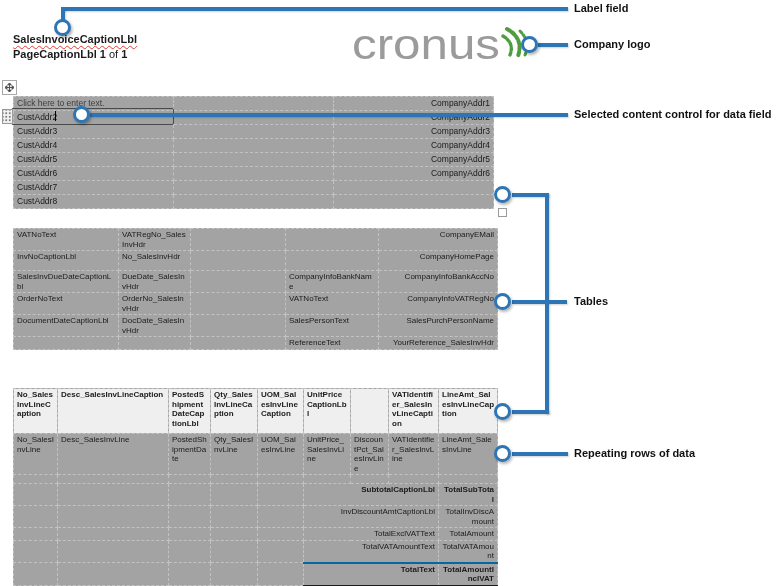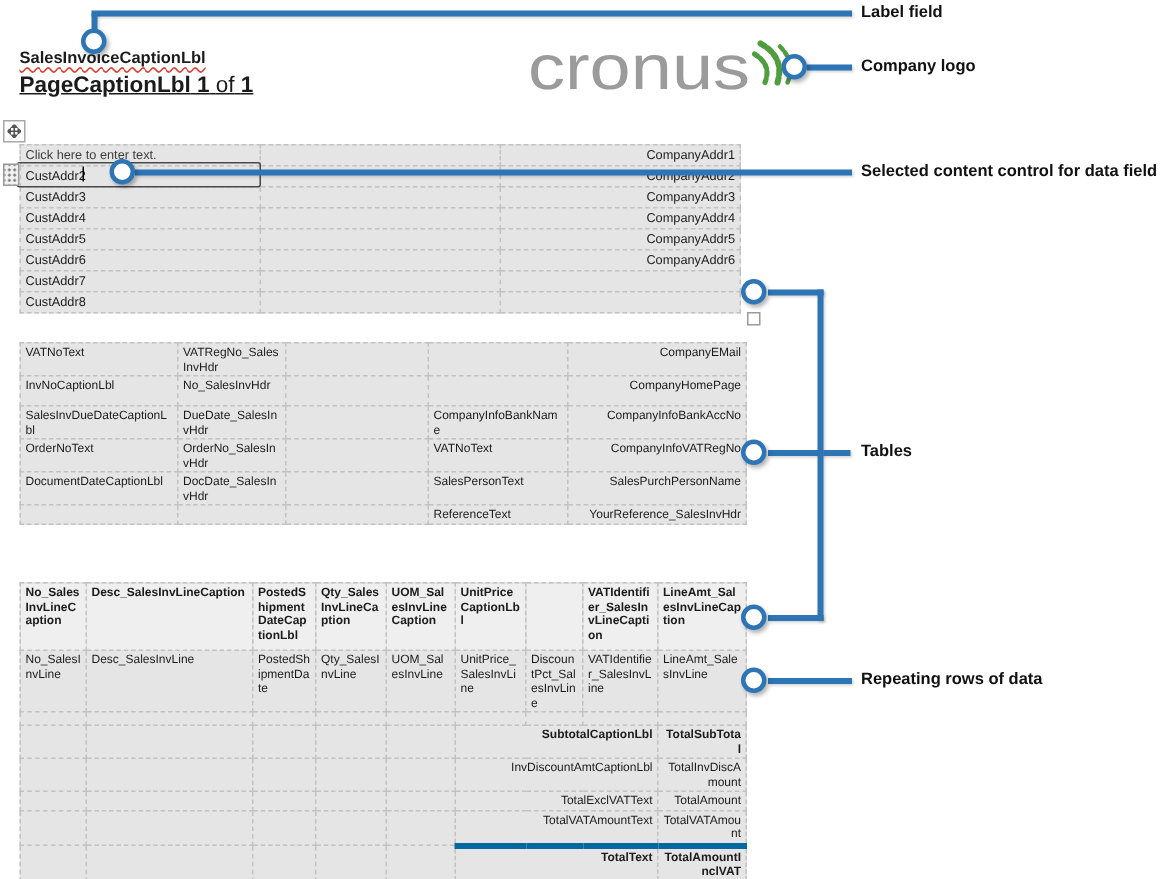--- a/index.html
+++ b/index.html
@@ -6,28 +6,28 @@
   #screen {
     position:relative; width:776px; height:586px; background:#ffffff;
     font-family:"Liberation Sans", sans-serif; color:#1b1b1b; overflow:hidden;
   }
 
   
   .doc-title {
     position:absolute; left:13px; top:33px; font-size:11px; font-weight:bold;
     text-decoration:underline wavy #e03c31 1px; text-underline-offset:2px;
   }
-  .page-caption { position:absolute; left:13px; top:48px; font-size:15px; font-weight:bold;text-decoration:underline; }
+  .page-caption { position:absolute; left:13px; top:48px; font-size:11px; font-weight:bold; }
   .page-caption .light { font-weight:normal; }
 
   
   #logo { position:absolute; left:350px; top:22px; }
 
   
-  table { border-collapse:collapse; table-layout:fixed; position:absolute; background:#e5e5e5; }
+  table { border-collapse:collapse; table-layout:fixed; position:absolute; background:#a3a3a3; }
   td {
     border:1px dashed #c2c2c2; font-size:8px; line-height:9.5px; padding:1px 3px;
     vertical-align:top; overflow:hidden; word-break:break-all; color:#1b1b1b;
   }
   .r { text-align:right; }
   .b { font-weight:bold; }
   .nw { word-break:normal; white-space:nowrap; }
 
   #tbl-address { left:13px; top:96px; width:480px; }
   #tbl-address td { height:11px; font-size:8.5px; line-height:11px; }
@@ -36,21 +36,21 @@
   #tbl-info td { height:17px; }
   #tbl-info tr.short td { height:9px; }
 
   #tbl-lines { left:13px; top:388px; width:484px; }
   #tbl-lines tr.hrow td { height:42px; background:#efefef; font-weight:bold; }
   #tbl-lines tr.drow td { height:38px; }
   #tbl-lines tr.erow td { height:6px; }
   #tbl-lines tr.trow td { height:18px; }
   #tbl-lines tr.srow td { height:8px; }
   #tbl-lines tr.final td.cap, #tbl-lines tr.final td.val {
-    border-top:4px solid #0369a1; border-bottom:2px solid #1a1a1a;
+    border-top:2px solid #0369a1; border-bottom:2px solid #1a1a1a;
   }
 
   
   .cc-border { position:absolute; left:11px; top:108px; width:161px; height:15px;
     border:1px solid #4a4a4a; border-radius:2px; z-index:3; pointer-events:none; }
   .cc-handle { position:absolute; left:2px; top:109px; width:9px; height:13px;
     border:1px solid #9a9a9a; background:#f2f2f2;
     background-image:radial-gradient(#777 0.8px, transparent 1.1px);
     background-size:3.5px 3.5px; background-position:1.5px 1.5px; z-index:3; }
   .text-cursor { position:absolute; left:55px; top:111px; width:1px; height:10px; background:#000; z-index:4; }

